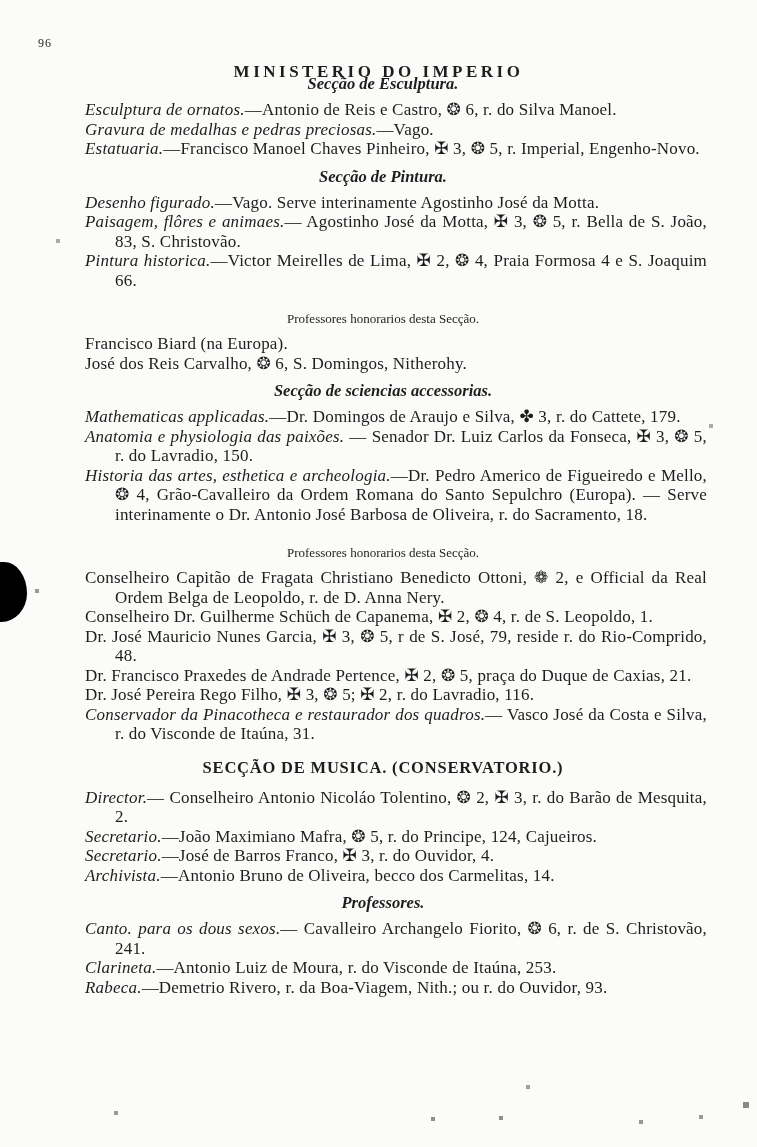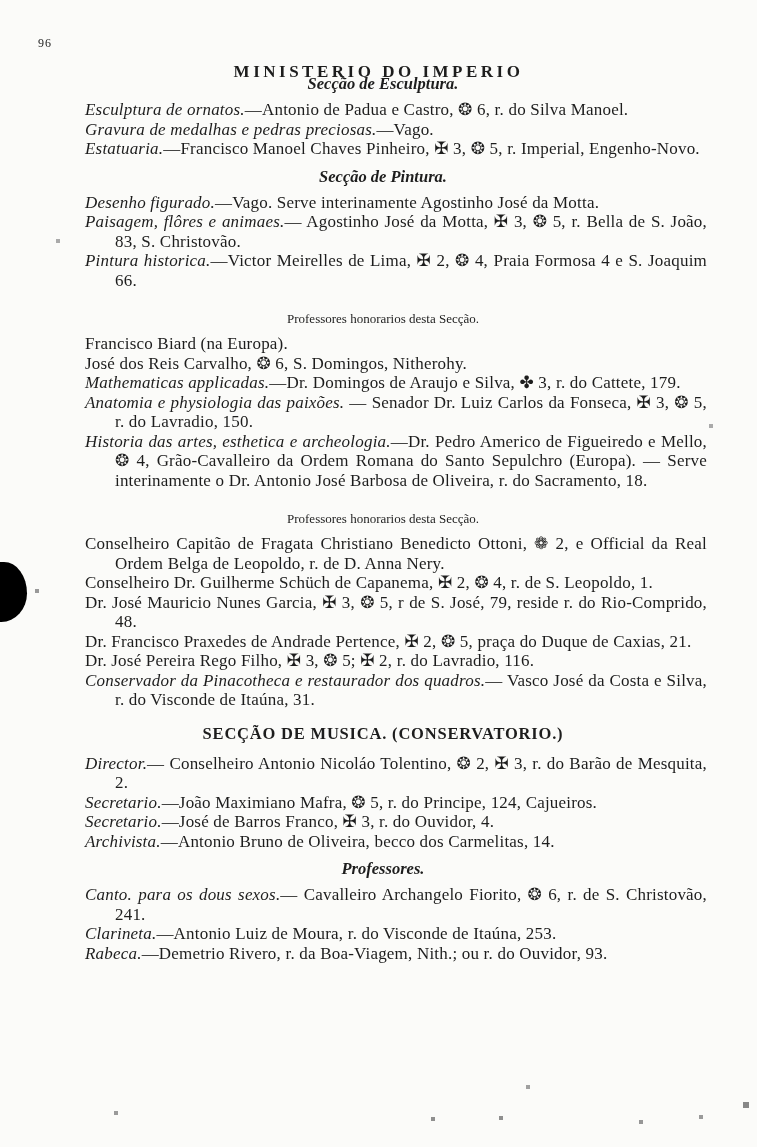--- a/index.html
+++ b/index.html
@@ -75,30 +75,31 @@
 </head>
 <body>
 
 <div class="page-header">
   <span class="page-number">96</span>
   <div class="page-title">MINISTERIO DO IMPERIO</div>
 </div>
 
 <div class="content">
     <div class="heading h-script">Secção de Esculptura.</div>
-    <p class="entry"><span class="lead">Esculptura de ornatos.</span><span>—Antonio de Padua e Castro, ❂ 6, r. do Silva Manoel.</span></p>
+    <p class="entry"><span class="lead">Esculptura de ornatos.</span><span>—Antonio de Reis e Castro, ❂ 6, r. do Silva Manoel.</span></p>
     <p class="entry"><span class="lead">Gravura de medalhas e pedras preciosas.</span><span>—Vago.</span></p>
     <p class="entry"><span class="lead">Estatuaria.</span><span>—Francisco Manoel Chaves Pinheiro, ✠ 3, ❂ 5, r. Imperial, Engenho-Novo.</span></p>
     <div class="heading h-script">Secção de Pintura.</div>
     <p class="entry"><span class="lead">Desenho figurado.</span><span>—Vago. Serve interinamente Agostinho José da Motta.</span></p>
     <p class="entry"><span class="lead">Paisagem, flôres e animaes.</span><span>— Agostinho José da Motta, ✠ 3, ❂ 5, r. Bella de S. João, 83, S. Christovão.</span></p>
     <p class="entry"><span class="lead">Pintura historica.</span><span>—Victor Meirelles de Lima, ✠ 2, ❂ 4, Praia Formosa 4 e S. Joaquim 66.</span></p>
     <div class="heading h-minor">Professores honorarios desta Secção.</div>
     <p class="entry"><span>Francisco Biard (na Europa).</span></p>
     <p class="entry"><span>José dos Reis Carvalho, ❂ 6, S. Domingos, Nitherohy.</span></p>
+    <div class="heading h-script">Secção de sciencias accessorias.</div>
     <p class="entry"><span class="lead">Mathematicas applicadas.</span><span>—Dr. Domingos de Araujo e Silva, ✤ 3, r. do Cattete, 179.</span></p>
     <p class="entry"><span class="lead">Anatomia e physiologia das paixões.</span><span> — Senador Dr. Luiz Carlos da Fonseca, ✠ 3, ❂ 5, r. do Lavradio, 150.</span></p>
     <p class="entry"><span class="lead">Historia das artes, esthetica e archeologia.</span><span>—Dr. Pedro Americo de Figueiredo e Mello, ❂ 4, Grão-Cavalleiro da Ordem Romana do Santo Sepulchro (Europa). — Serve interinamente o Dr. Antonio José Barbosa de Oliveira, r. do Sacramento, 18.</span></p>
     <div class="heading h-minor">Professores honorarios desta Secção.</div>
     <p class="entry"><span>Conselheiro Capitão de Fragata Christiano Benedicto Ottoni, ❁ 2, e Official da Real Ordem Belga de Leopoldo, r. de D. Anna Nery.</span></p>
     <p class="entry"><span>Conselheiro Dr. Guilherme Schüch de Capanema, ✠ 2, ❂ 4, r. de S. Leopoldo, 1.</span></p>
     <p class="entry"><span>Dr. José Mauricio Nunes Garcia, ✠ 3, ❂ 5, r de S. José, 79, reside r. do Rio-Comprido, 48.</span></p>
     <p class="entry"><span>Dr. Francisco Praxedes de Andrade Pertence, ✠ 2, ❂ 5, praça do Duque de Caxias, 21.</span></p>
     <p class="entry"><span>Dr. José Pereira Rego Filho, ✠ 3, ❂ 5; ✠ 2, r. do Lavradio, 116.</span></p>
     <p class="entry"><span class="lead">Conservador da Pinacotheca e restaurador dos quadros.</span><span>— Vasco José da Costa e Silva, r. do Visconde de Itaúna, 31.</span></p>

